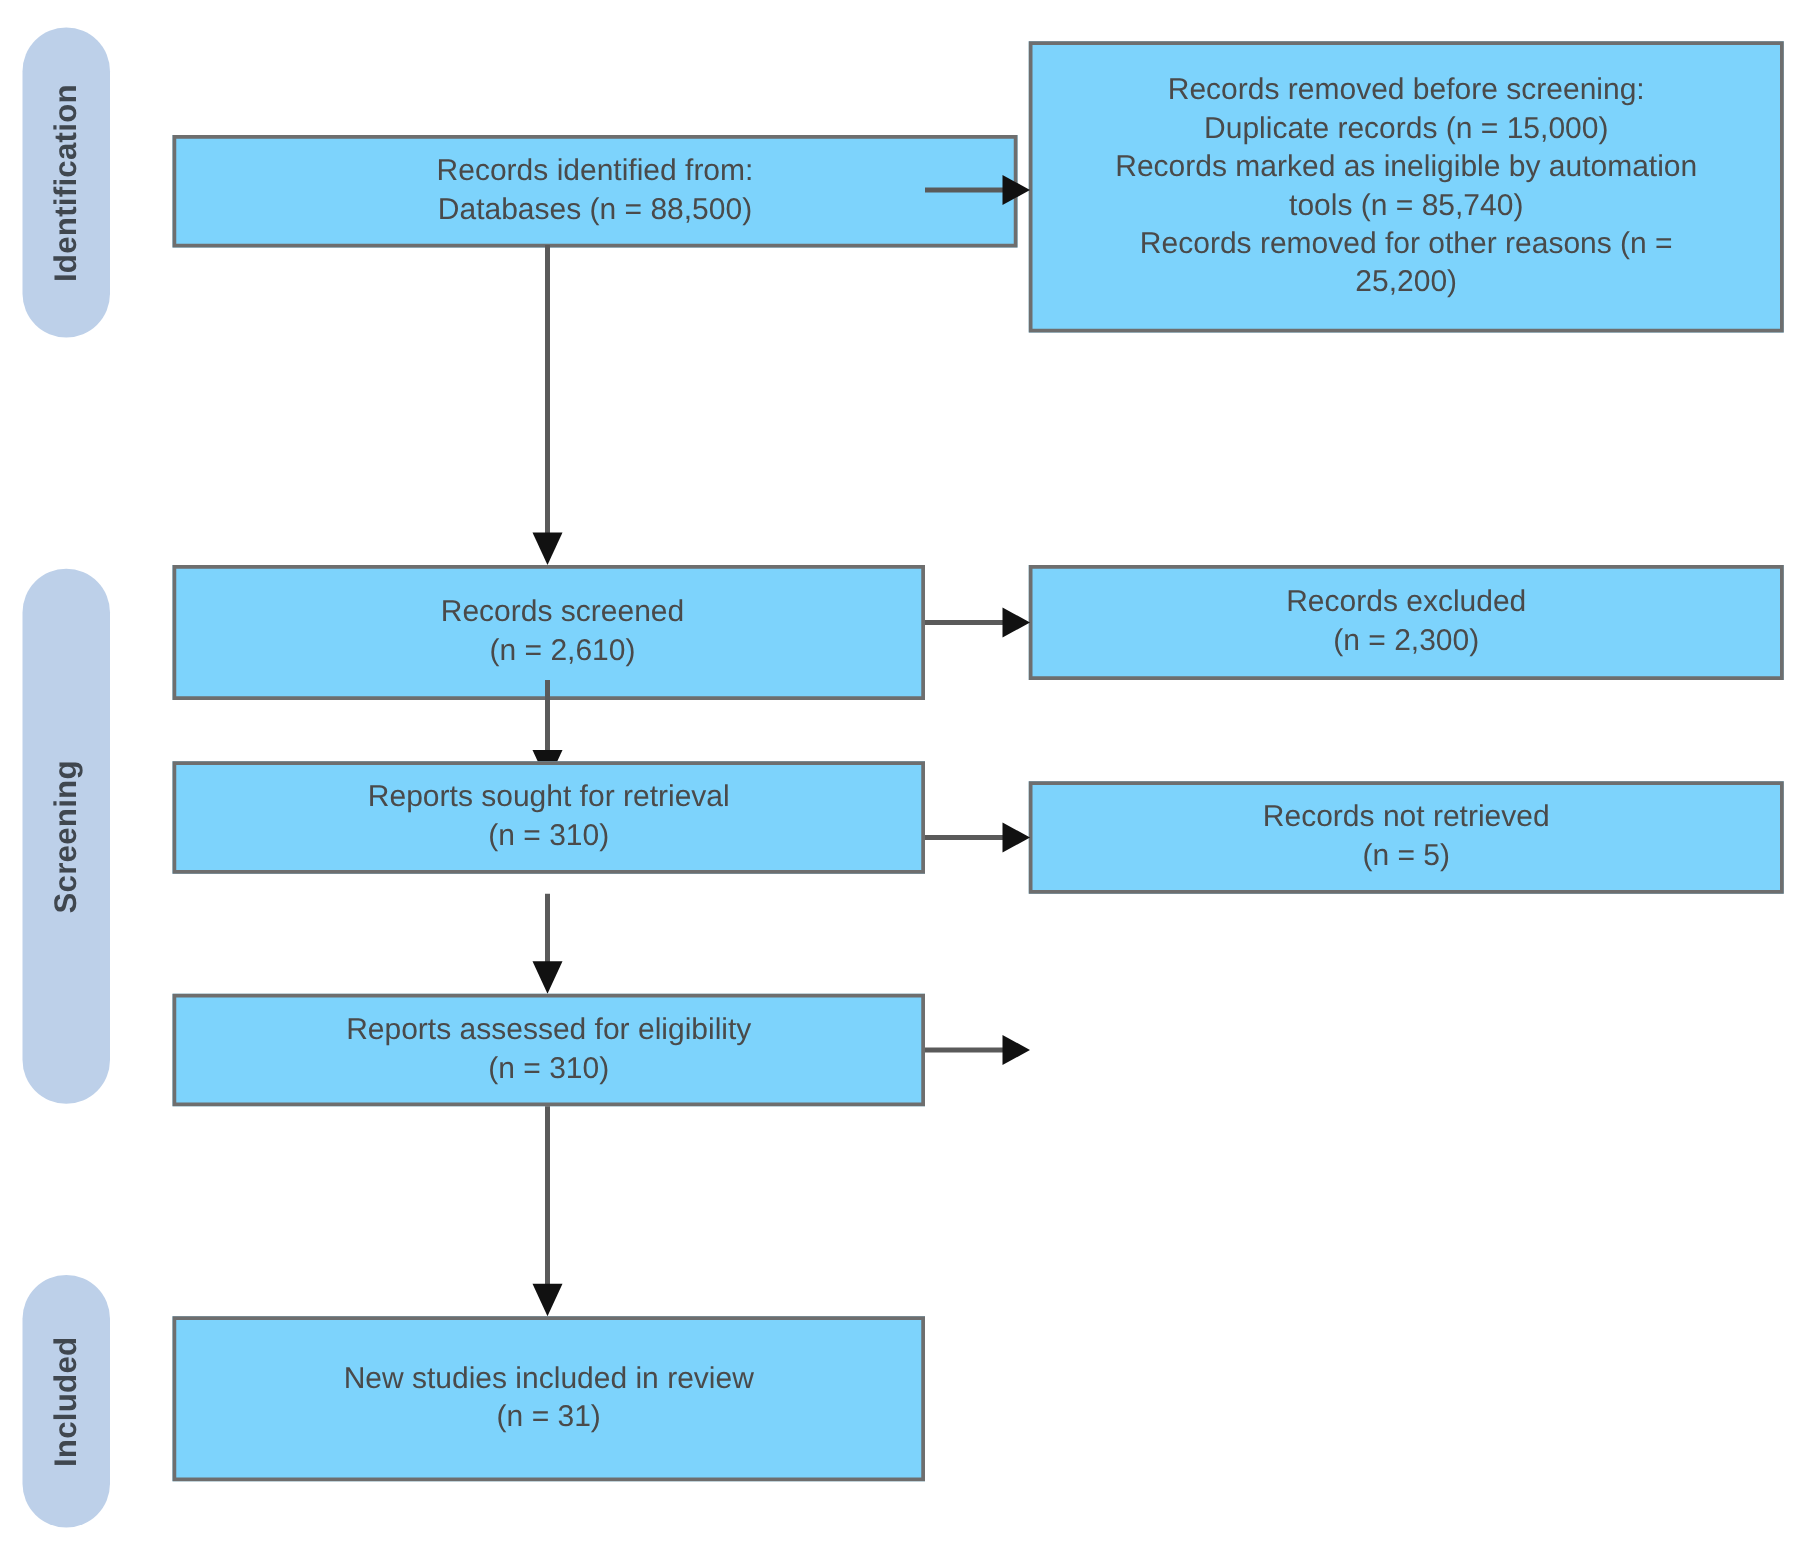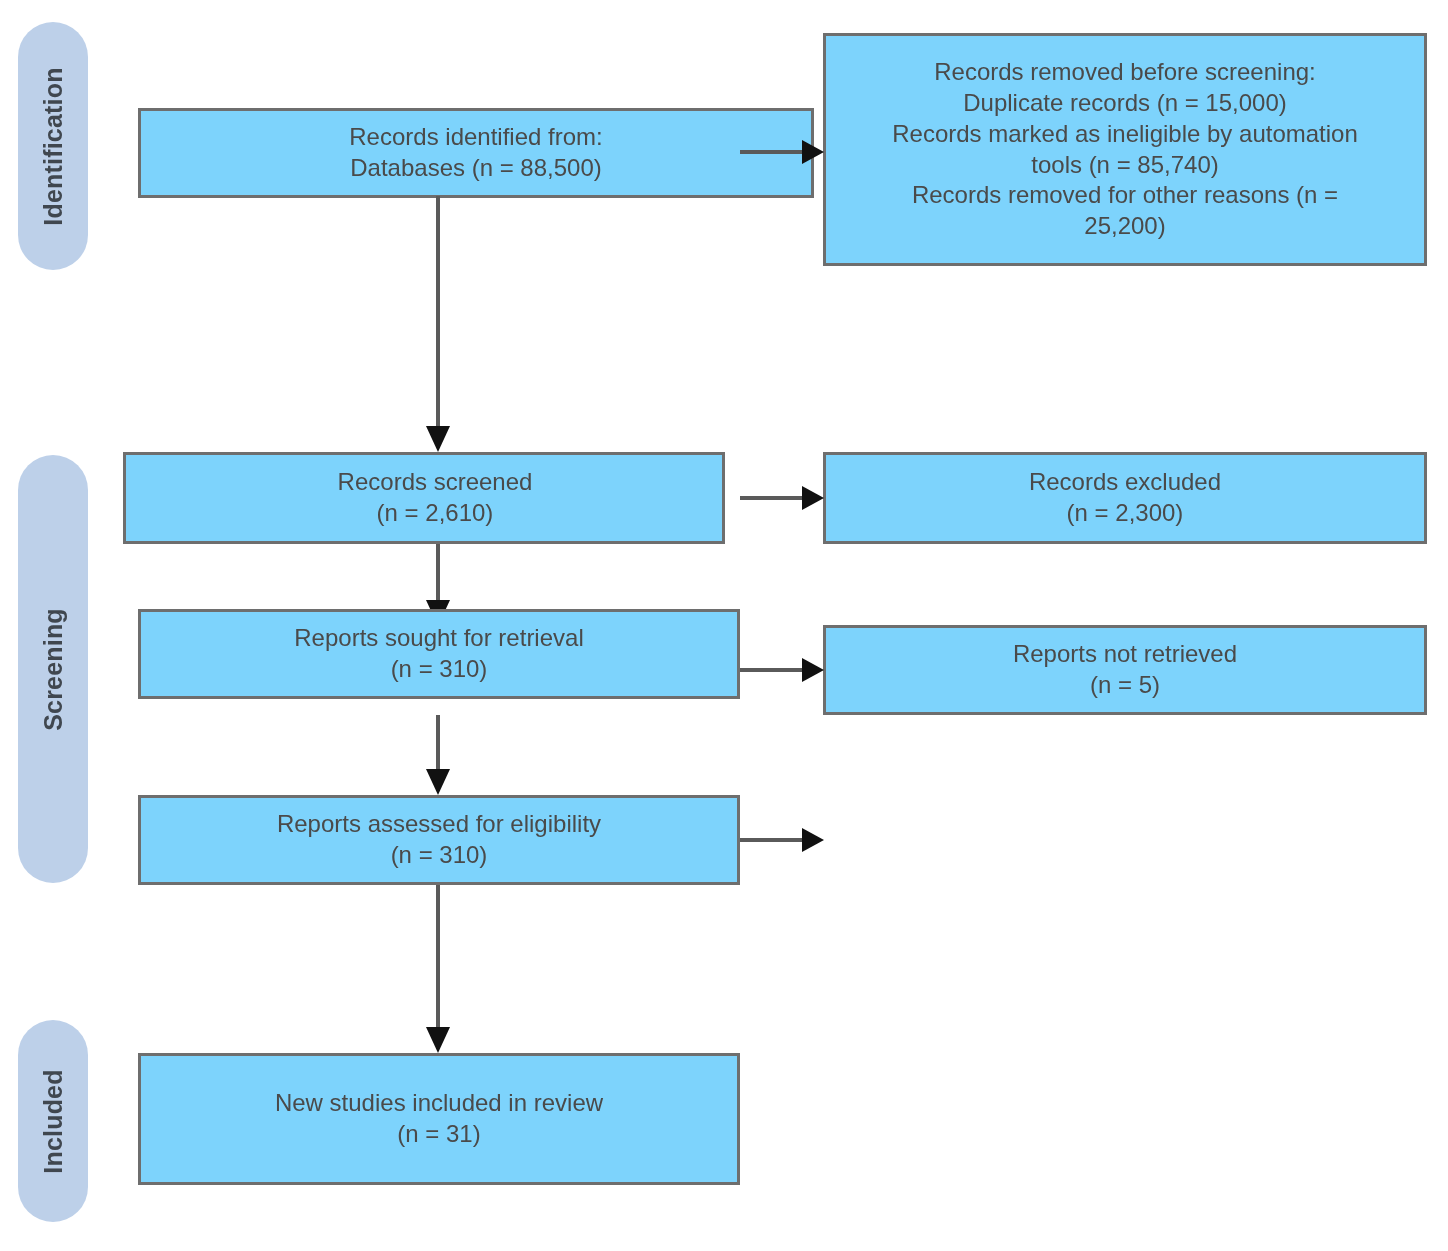--- a/index.html
+++ b/index.html
@@ -111,21 +111,21 @@
     </svg>
   </div>
 
   <div class="conn" style="left:422px; top:196px; width:32px; height:258px;">
     <svg width="32" height="258" viewBox="0 0 32 258">
       <line x1="16" y1="0" x2="16" y2="234" stroke="#5a5a5a" stroke-width="4"></line>
       <polygon points="4,230 28,230 16,256" fill="#111111"></polygon>
     </svg>
   </div>
 
-  <div class="flow-box" style="left:123px; top:452px; width:602px; height:92px;padding-left:32px;">
+  <div class="flow-box" style="left:138px; top:452px; width:602px; height:108px;padding-left:32px;">
     <div class="box-text">
       <span class="line">Records screened</span>
       <span class="line">(n = 2,610)</span>
     </div>
   </div>
 
   <div class="flow-box" style="left:823px; top:452px; width:604px; height:92px;">
     <div class="box-text">
       <span class="line">Records excluded</span>
       <span class="line">(n = 2,300)</span>
@@ -148,21 +148,21 @@
 
   <div class="flow-box" style="left:138px; top:609px; width:602px; height:90px;">
     <div class="box-text">
       <span class="line">Reports sought for retrieval</span>
       <span class="line">(n = 310)</span>
     </div>
   </div>
 
   <div class="flow-box" style="left:823px; top:625px; width:604px; height:90px;">
     <div class="box-text">
-      <span class="line">Reports not retrieved</span>
+      <span class="line">Records not retrieved</span>
       <span class="line">(n = 5)</span>
     </div>
   </div>
 
   <div class="conn" style="left:740px; top:655px; width:86px; height:30px;">
     <svg width="86" height="30" viewBox="0 0 86 30">
       <line x1="0" y1="15" x2="66" y2="15" stroke="#5a5a5a" stroke-width="4"></line>
       <polygon points="62,3 84,15 62,27" fill="#111111"></polygon>
     </svg>
   </div>

